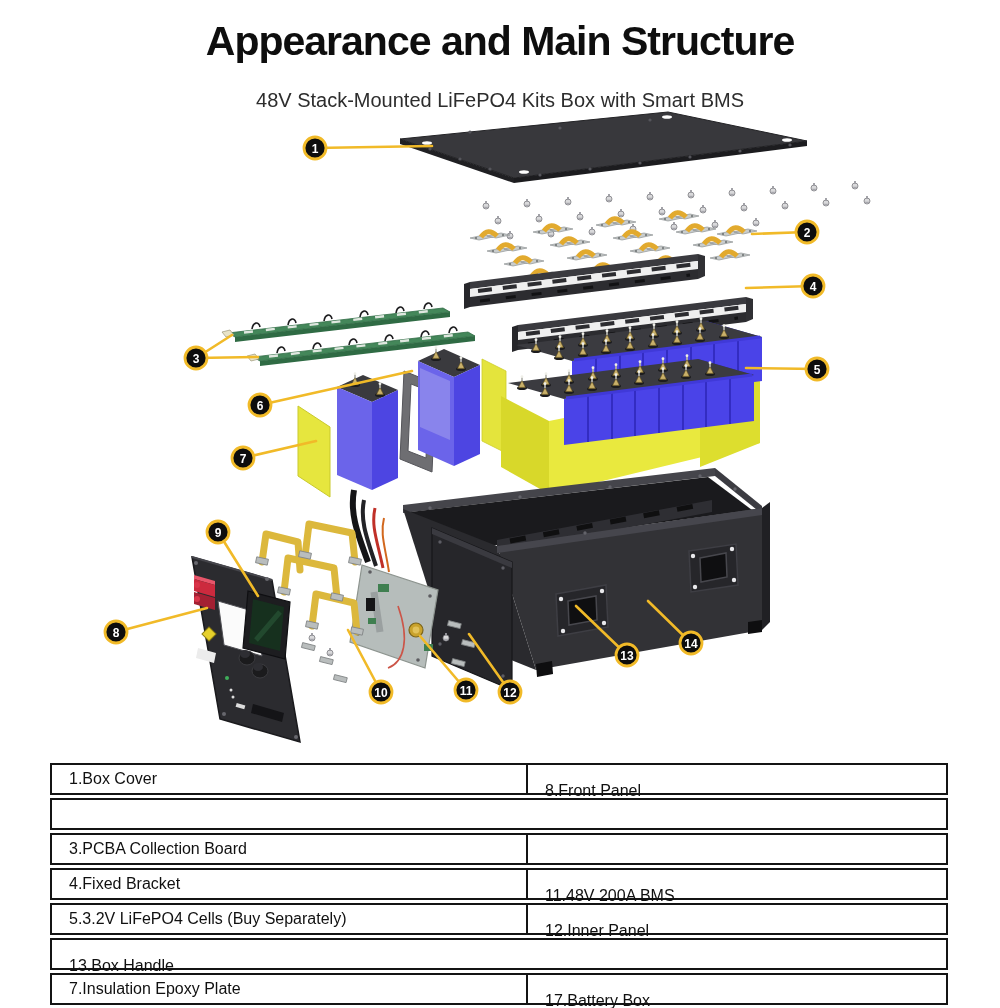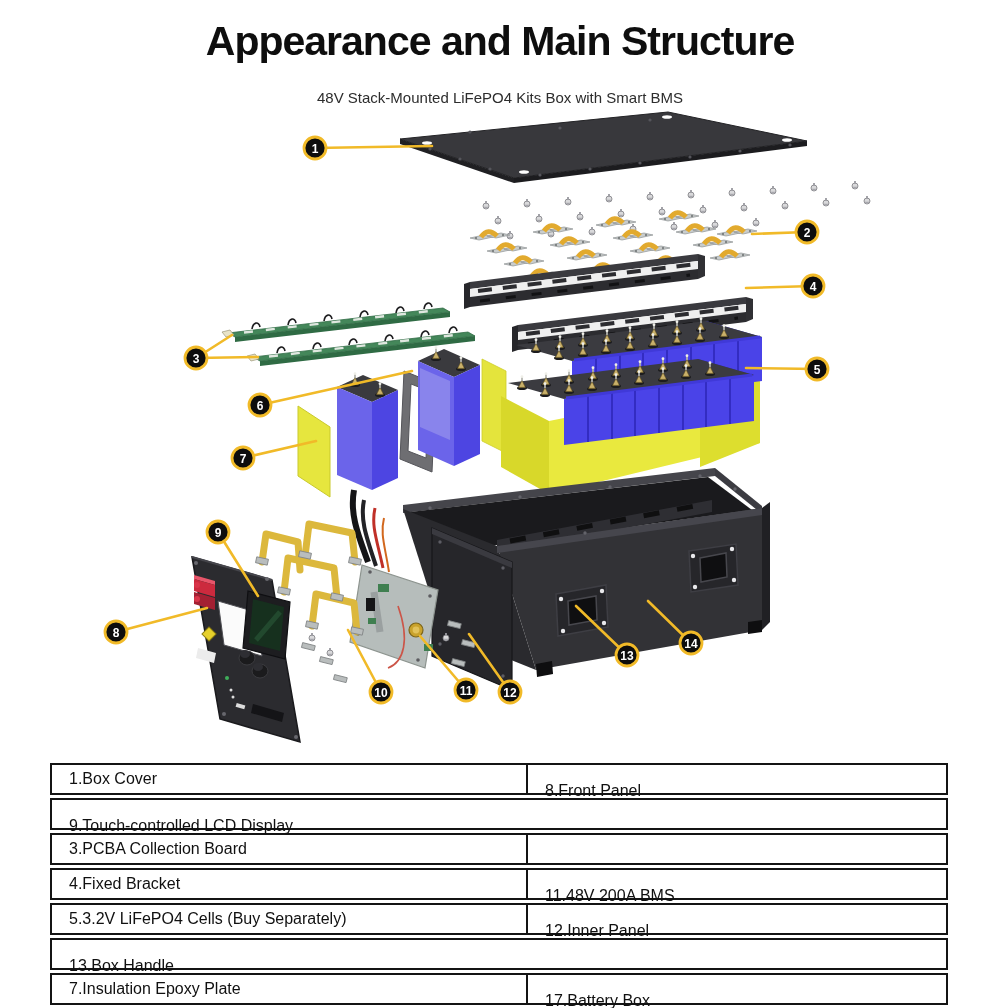--- a/index.html
+++ b/index.html
@@ -1,20 +1,20 @@
 <!DOCTYPE html>
 <html><head>
 <meta charset="utf-8">
 <style>
   html,body{margin:0;padding:0;background:#fff;}
   .page{position:relative;width:1000px;height:1008px;background:#ffffff;overflow:hidden;
         font-family:"Liberation Sans",sans-serif;}
   .hdr{position:absolute;top:0;left:0;width:1000px;text-align:center;}
   .hdr h1{margin:18px 0 24px 0;font-size:41px;letter-spacing:-1px;color:#0e0e0e;font-weight:bold;}
-  .hdr p{margin:8px;font-size:15px;color:#2d2d2d;font-weight:normal;}
+  .hdr p{margin:8px;font-size:20px;color:#2d2d2d;font-weight:normal;}
   .diagram{position:absolute;top:0;left:0;}
   .parts-table{position:absolute;left:50px;top:763px;width:898px;}
   .prow{display:flex;border:2px solid #141414;height:28px;margin-bottom:3px;background:#fff;}
   .pcell{display:flex;align-items:center;padding-left:17px;font-size:16px;font-weight:normal;color:#101010;}
   .pcell.l{flex:0 0 457px;border-right:2px solid #141414;}
   .pcell.r{flex:1;margin-top:23px;}
   .co-line{stroke:#F1BA28;stroke-width:2.6;fill:none;stroke-linecap:round;}
   .co-ring{fill:#0d0d0d;stroke:#F1BA28;stroke-width:2.8;}
   .co-num{fill:#ffffff;font-size:12px;font-weight:bold;text-anchor:middle;font-family:"Liberation Sans",sans-serif;}
 </style>
@@ -451,21 +451,20 @@
     <h1>Appearance and Main Structure</h1>
     <p>48V Stack-Mounted LiFePO4 Kits Box with Smart BMS</p>
   </div>
 
   <div class="parts-table">
     <div class="prow">
       <div class="pcell l">1.Box Cover</div>
       <div class="pcell r">8.Front Panel</div>
     </div>
     <div class="prow">
-      <div class="pcell r">9.Touch-controlled LCD Display</div>
     </div>
     <div class="prow">
       <div class="pcell l">3.PCBA Collection Board</div>
     </div>
     <div class="prow">
       <div class="pcell l">4.Fixed Bracket</div>
       <div class="pcell r">11.48V 200A BMS</div>
     </div>
     <div class="prow">
       <div class="pcell l">5.3.2V LiFePO4 Cells (Buy Separately)</div>

